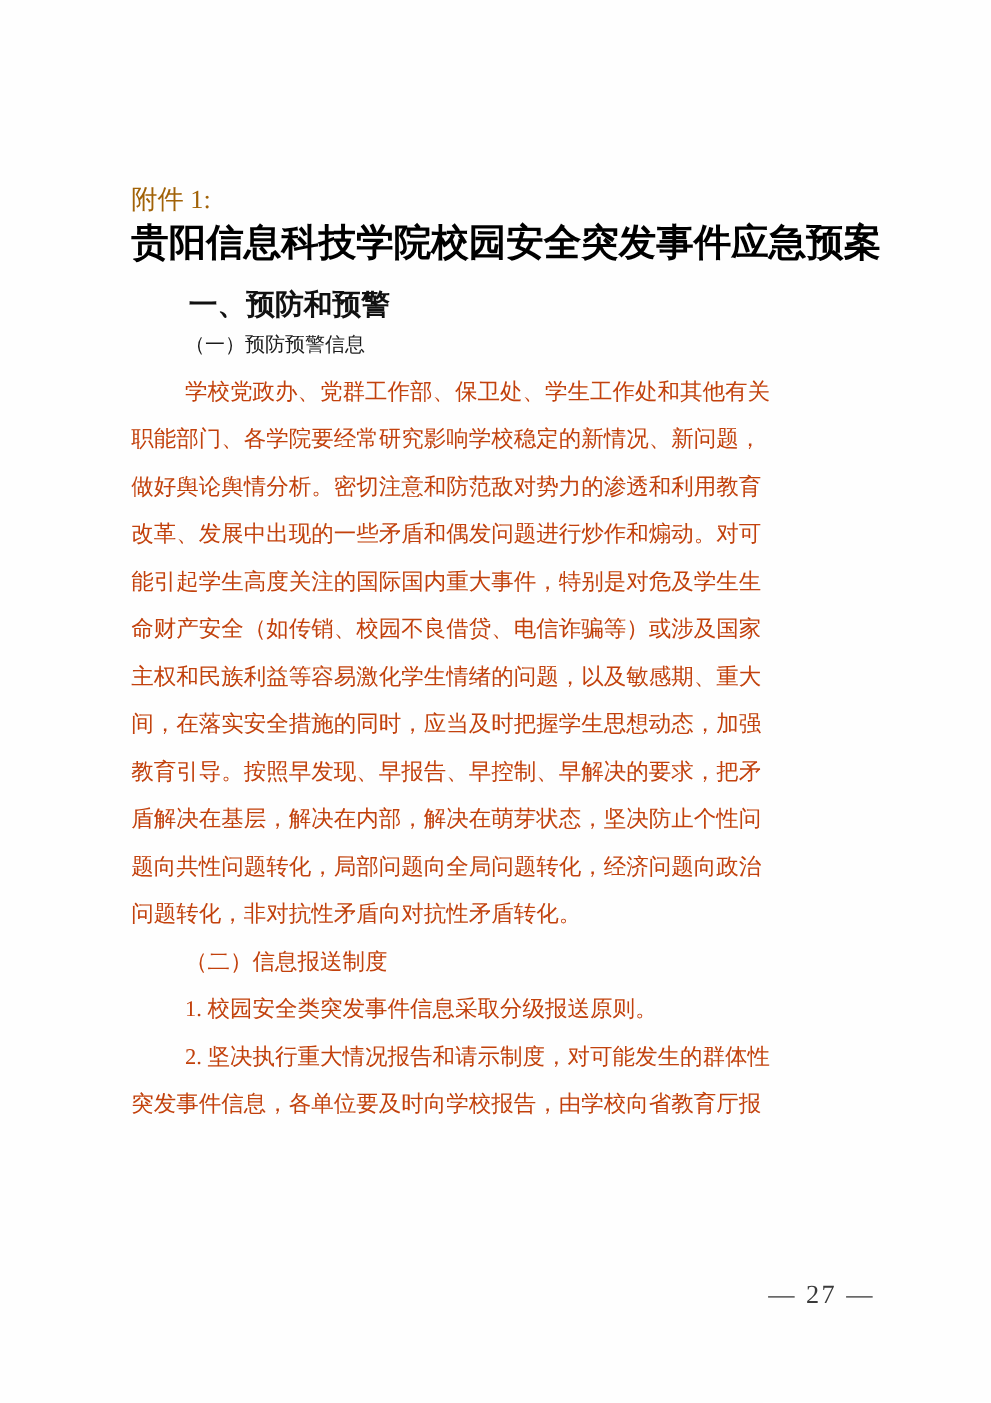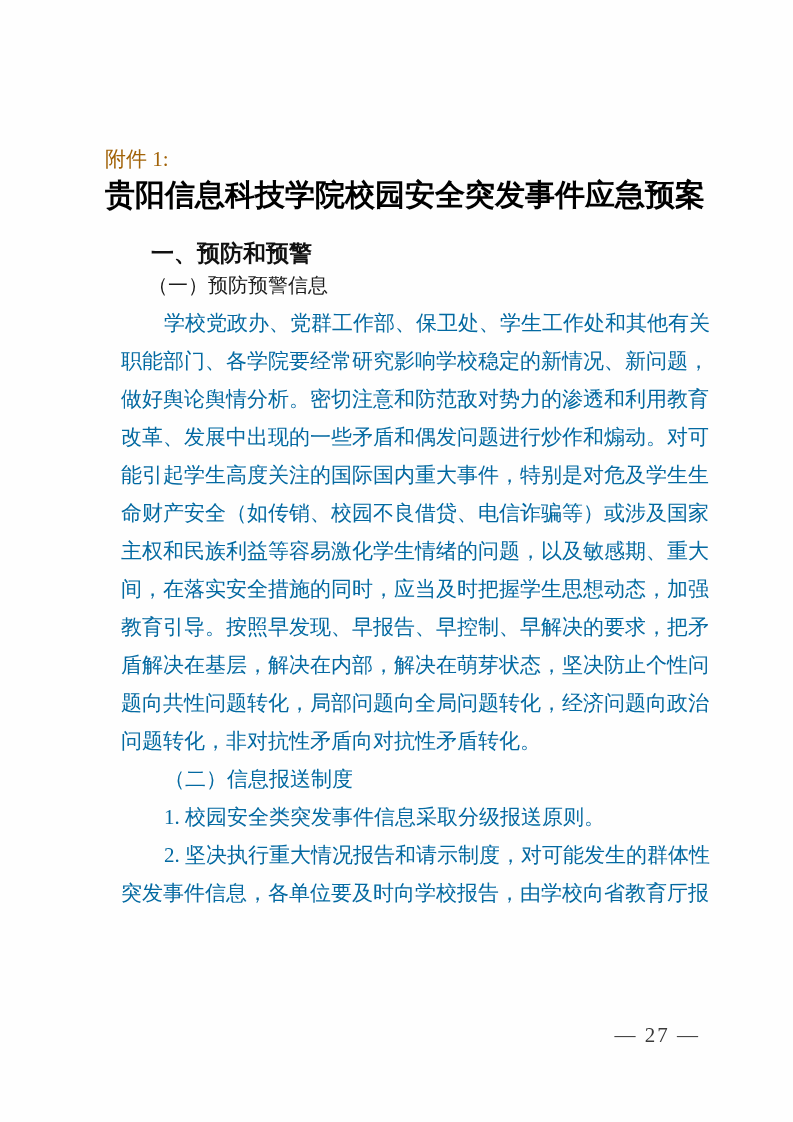--- a/index.html
+++ b/index.html
@@ -32,42 +32,40 @@
     margin: 6px 16px 0 0;
     font-family: "Liberation Sans", sans-serif;
     font-weight: bold;
     font-size: 30px;
     line-height: 34px;
     color: #000000;
     letter-spacing: 0px;
     white-space: nowrap;
   }
   .sec-heading {
-    margin-top: 24px;
+    margin-top: 14px;
     font-family: "Liberation Sans", sans-serif;
     font-weight: bold;
     font-size: 23px;
     line-height: 34px;
     color: #111111;
     text-indent: 46px;
     white-space: nowrap;
   }
   .sub-heading {
-    font-size: 20px;
+    font-size: 16px;
     line-height: 34px;
     text-indent: 43px;
     white-space: nowrap;
-    font-family: Liberation Mono, monospace;
   }
   .body-line {
-    font-size: 21px;
+    font-size: 18px;
     line-height: 38px;
     white-space: nowrap;
-    color: #0369a1;
-    margin-left: 16px;
+    color: #c2410c;
   }
   .indent {
     text-indent: 43px;
   }
   .page-number {
     position: absolute;
     right: 93px;
     top: 1022px;
     font-size: 21px;
     line-height: 26px;

